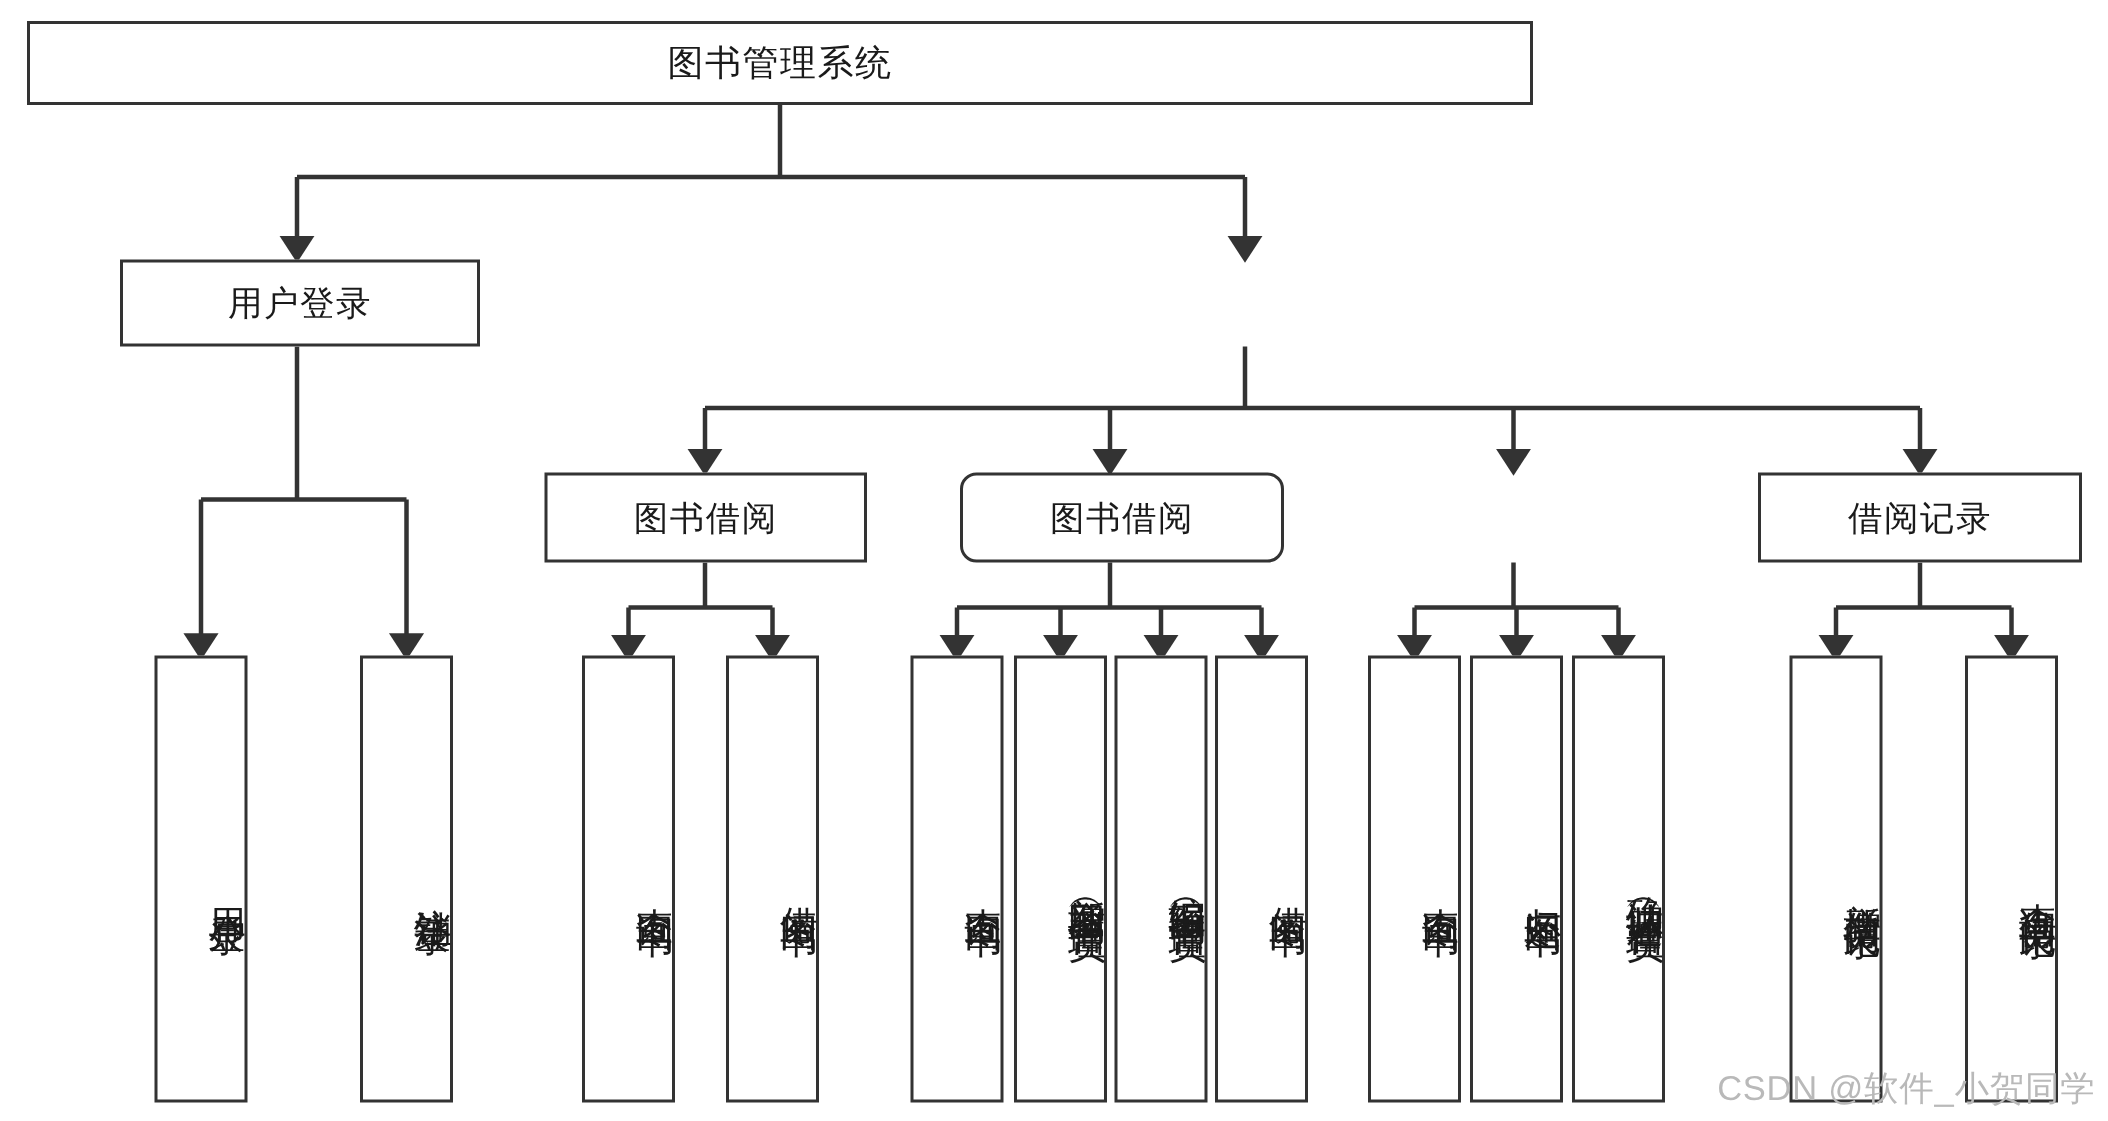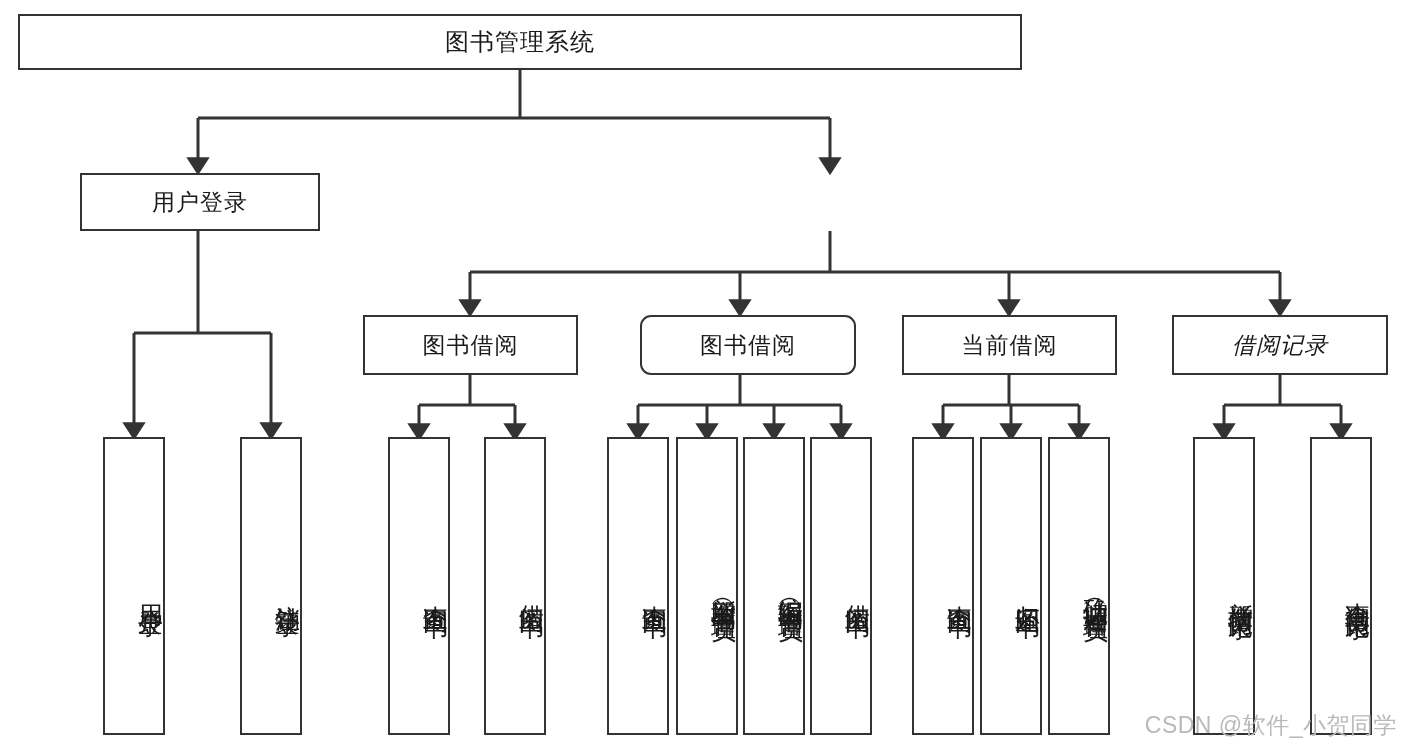--- a/index.html
+++ b/index.html
@@ -129,24 +129,21 @@
   <div class="node horiz" style="left:80px; top:173px; width:240px; height:58px;">
     <span>用户登录</span>
   </div>
 
   <div class="node horiz" style="left:363px; top:315px; width:215px; height:60px;">
     <span>图书借阅</span>
   </div>
   <div class="node horiz" style="left:640px; top:315px; width:216px; height:60px;border-radius:11px;">
     <span>图书借阅</span>
   </div>
-  <div class="node horiz" style="left:902px; top:315px; width:215px; height:60px;">
-    <span>当前借阅</span>
-  </div>
-  <div class="node horiz" style="left:1172px; top:315px; width:216px; height:60px;font-style:italic;">
+  <div class="node horiz" style="left:1172px; top:315px; width:216px; height:60px;">
     <span>借阅记录</span>
   </div>
 
   <div class="node vert" style="left:103px; top:437px; width:62px; height:298px;">
     <span class="vlabel">用户登录</span>
   </div>
   <div class="node vert" style="left:240px; top:437px; width:62px; height:298px;">
     <span class="vlabel">注销登录</span>
   </div>
   <div class="node vert" style="left:388px; top:437px; width:62px; height:298px;">

